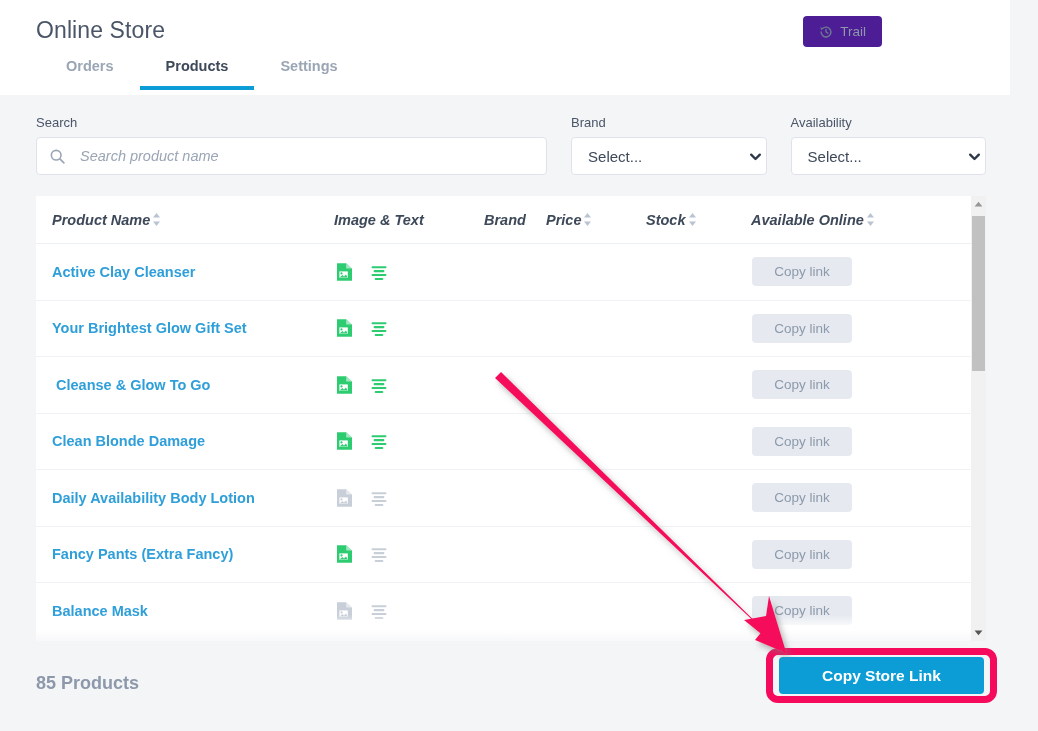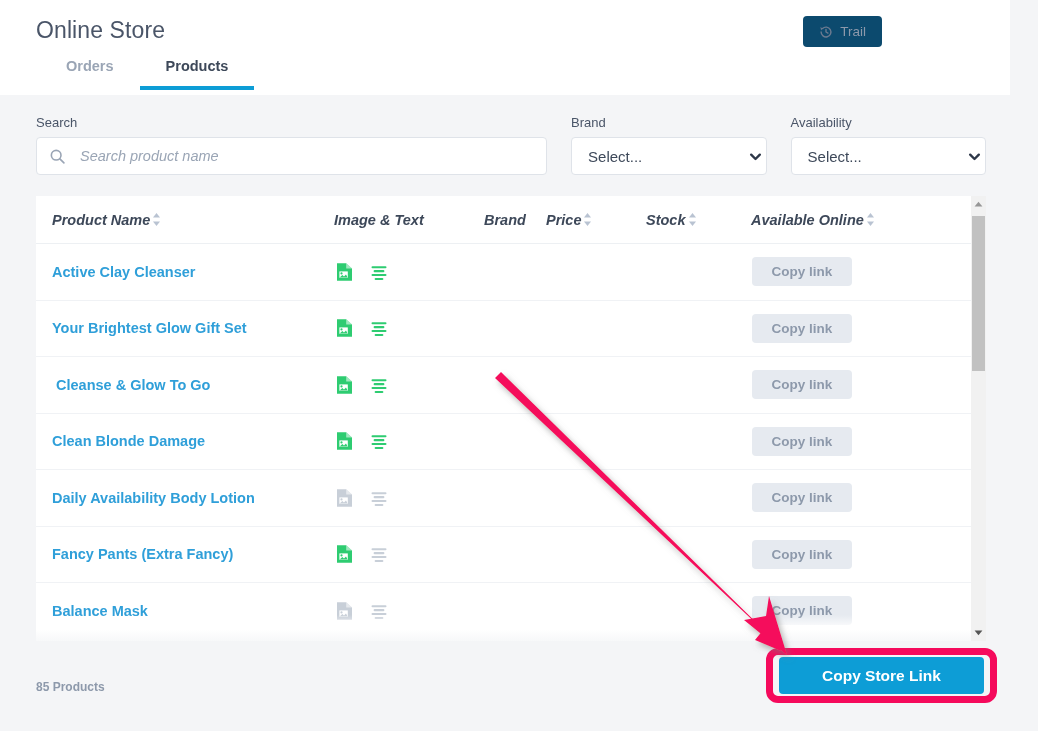--- a/index.html
+++ b/index.html
@@ -33,21 +33,21 @@
     color: #4a5568;
     font-weight: 400;
     letter-spacing: 0.1px;
   }
   .trail-button {
     position: absolute;
     right: 128px;
     top: 16px;
     height: 31px;
     padding: 0 16px;
-    background: #0c4a6e;
+    background: #4c1d95;
     border: none;
     border-radius: 4px;
     color: #8d99ab;
     font-size: 13.5px;
     font-family: "Liberation Sans", sans-serif;
     display: flex;
     align-items: center;
     gap: 7px;
     cursor: pointer;
     text-align: right;
@@ -211,21 +211,20 @@
   .copy-link-btn {
     background: #e6eaf0;
     border: none;
     border-radius: 4px;
     color: #8d99ab;
     font-size: 13.5px;
     font-family: "Liberation Sans", sans-serif;
     height: 29px;
     width: 100px;
     cursor: pointer;
-    font-weight: bold;
   }
 
   
   .fade-bottom {
     position: absolute;
     left: 0; right: 0; bottom: 0;
     height: 26px;
     background: linear-gradient(to bottom, rgba(255,255,255,0) 0%, #ffffff 55%, #f7f8f9 100%);
     pointer-events: none;
   }
@@ -258,21 +257,21 @@
     background: #c1c1c1;
     border-radius: 0;
     cursor: pointer;
   }
 
   
   .footer-count {
     position: absolute;
     left: 36px;
     bottom: 37px;
-    font-size: 12px;
+    font-size: 18px;
     color: #8d99ab;
     font-weight: bold;
   }
   .cta-highlight {
     position: absolute;
     left: 766px;
     top: 648px;
     width: 231px;
     height: 55px;
     border: 7px solid #f50a5c;
@@ -316,20 +315,21 @@
         <polyline points="1.6,2.4 4.1,4.1 2.4,6.4" fill="#6b7a90" stroke="none"></polyline>
         <polyline points="8,5 8,8 10.2,9.3"></polyline>
       </svg>
     </span>
     <span>Trail</span>
   </button>
 
   <div class="tabs">
     <button class="tab">Orders</button>
     <button class="tab active">Products</button>
+    <button class="tab">Settings</button>
   </div>
 </div>
 
 <div class="content">
 
   <div class="filters">
 
     <div class="search-wrap">
       <label class="field-label">Search</label>
       <div class="search-box">

